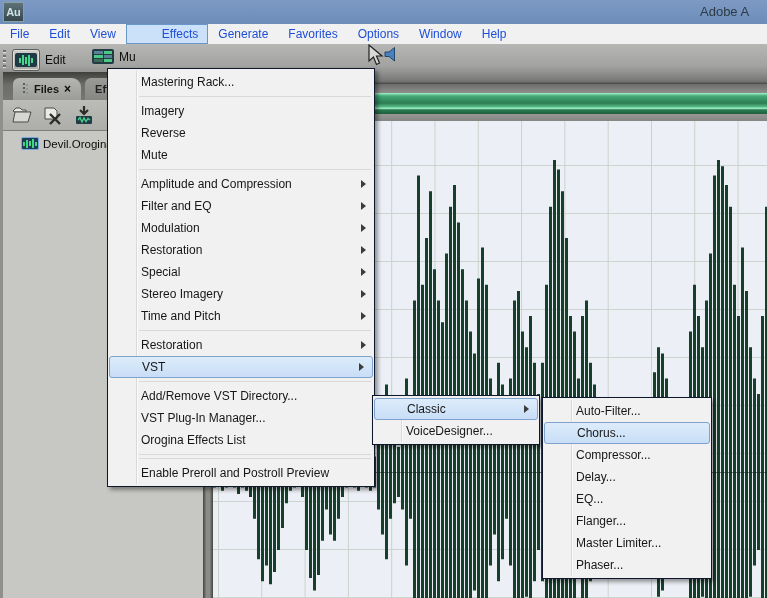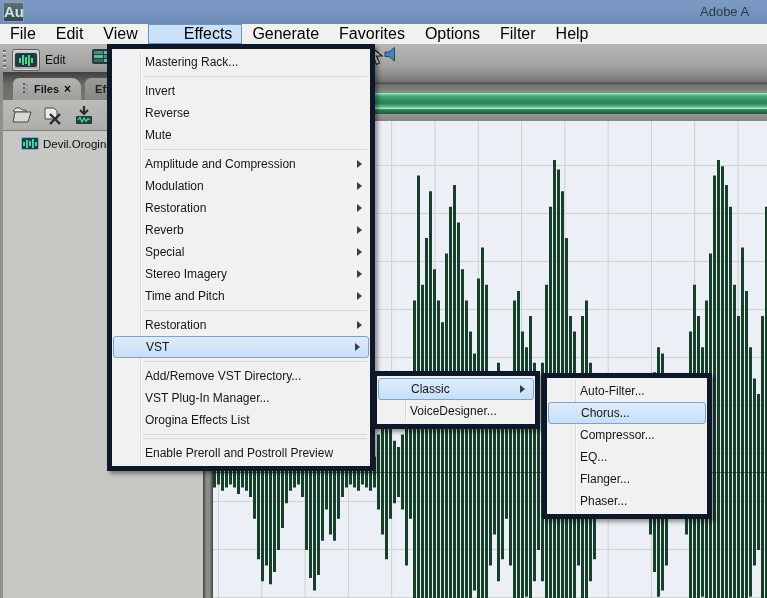--- a/index.html
+++ b/index.html
@@ -2,26 +2,26 @@
 <html><head>
 <meta charset="utf-8">
 <style>
   * { margin:0; padding:0; box-sizing:border-box; }
   html,body { width:767px; height:598px; overflow:hidden; }
   body { position:relative; font-family:"Liberation Sans", sans-serif; background:#ededed; user-select:none; }
 
   
   .titlebar { position:absolute; left:0; top:0; width:767px; height:24px; background:linear-gradient(#7d9ac4,#6c8db9); }
   .app-icon { position:absolute; left:3px; top:2px; width:21px; height:20px; background:linear-gradient(#5d7278,#36474d);
-              border:1px solid #8aa0a4; color:#cfe3e4; font-size:15px; font-weight:bold; text-align:center; line-height:18px; }
+              border:1px solid #8aa0a4; color:#cfe3e4; font-size:11px; font-weight:bold; text-align:center; line-height:18px; }
   .title-text { position:absolute; left:700px; top:4px; width:67px; color:#2c3b44; font-size:13px; white-space:nowrap; overflow:hidden; }
 
   
   .menubar { position:absolute; left:0; top:24px; width:767px; height:20px; background:#f1f1f1; display:flex; align-items:stretch; }
-  .mb-item { font-size:16px; color:#000000; padding:0 10px; line-height:20px; }
+  .mb-item { font-size:12px; color:#1d4ed8; padding:0 10px; line-height:20px; }
   .mb-item.active { background:#cbe1fa; box-shadow:inset 0 0 0 1px #6a96c8;padding-left:36px; }
 
   
   .toolbar { position:absolute; left:0; top:44px; width:767px; height:40px;
              background:linear-gradient(#b6b6b4,#a3a3a1 55%,#8f8f8d 75%,#767674 95%,#5c5c5a); border-bottom:1px solid #4e4e4c; }
   .grip-v { position:absolute; left:3px; top:6px; width:3px; height:20px;
             background:repeating-linear-gradient(to bottom,#6e6e6c 0 2px,rgba(255,255,255,.65) 2px 3px,transparent 3px 5px); }
   .tool-btn { position:absolute; top:5px; display:flex; align-items:center; gap:5px; }
   .tool-btn .label { font-size:12px; color:#0c0c0c; }
   .icon-frame { width:28px; height:22px; border:1px solid #5e5e5c; border-radius:3px;
@@ -59,21 +59,21 @@
   .overview-green { position:absolute; left:0; right:0; top:9px; height:21px;
       background:linear-gradient(#a4f4c9,#43aa76 14%,#2c7c52 48%,#57bd87 66%,#a4f4c9 73%,#2c7c52 80%,#1e5e3e 100%); }
   .wave-area { position:absolute; left:0; top:37px; width:554px; height:477px; background:#edeff6; overflow:hidden; }
   .wave-grid { position:absolute; inset:0;
       background-image:linear-gradient(to right,#c8d2ca 1px,transparent 1px),linear-gradient(to bottom,#ccd5ce 1px,transparent 1px);
       background-size:43.3px 100%,100% 48px; background-position:5px 0,0 44px; }
   .wave-svg { position:absolute; inset:0; }
   .center-line { position:absolute; left:0; top:351px; width:100%; height:1px; background:rgba(12,34,22,.55); }
 
   
-  .menu { position:absolute; background:#f1f1f1; border:5px solid #0f172a; box-shadow:3px 3px 4px rgba(0,0,0,.38); padding:2px 0; z-index:10; }
+  .menu { position:absolute; background:#f1f1f1; border:1px solid #0f172a; box-shadow:3px 3px 4px rgba(0,0,0,.38); padding:2px 0; z-index:10;margin-top:24px; }
   .menu::before { content:""; position:absolute; left:28px; top:2px; bottom:2px; width:1px; background:#d9d9d9; box-shadow:1px 0 0 #fbfbfb; }
   .menu-effects { left:107px; top:44px; width:268px; }
   .menu-vst { left:372px; top:371px; width:168px; z-index:11; }
   .menu-classic { left:542px; top:373px; width:170px; z-index:12; }
   .menu-item { position:relative; height:22px; display:flex; align-items:center; padding-left:33px; font-size:12px; color:#161616; }
   .menu-item.hl { height:22px; margin:0 1px; padding-left:32px; border:1px solid #7da2ce; border-radius:3px;
                   background:linear-gradient(#ddecfb,#c8def6); }
   .mi-arrow { position:absolute; right:8px; top:50%; margin-top:-4px; width:0; height:0;
               border-left:5px solid #3c3c3c; border-top:4px solid transparent; border-bottom:4px solid transparent; }
   .menu-sep { height:1px; background:#d9d9d9; margin:3px 3px 3px 31px; }
@@ -102,21 +102,21 @@
 </div>
 
 <div class="menubar" id="menubar">
     <div class="mb-item">File</div>
     <div class="mb-item">Edit</div>
     <div class="mb-item">View</div>
     <div class="mb-item active">Effects</div>
     <div class="mb-item">Generate</div>
     <div class="mb-item">Favorites</div>
     <div class="mb-item">Options</div>
-    <div class="mb-item">Filter</div>
+    <div class="mb-item">Window</div>
     <div class="mb-item">Help</div>
   </div>
 
 <div class="toolbar">
   <div class="grip-v"></div>
   <div class="tool-btn" style="left:12px;">
     <span class="icon-frame">
       <span class="wave-chip">
         <i style="height:5px"></i>
           <i style="height:10px"></i>
@@ -194,43 +194,43 @@
 </div>
 
 <div class="divider"></div>
 
 <div class="menu menu-effects" id="menuEffects">
     <div class="menu-item">
       <span>Mastering Rack...</span>
     </div>
     <div class="menu-sep"></div>
     <div class="menu-item">
-      <span>Invert</span>
+      <span>Imagery</span>
     </div>
     <div class="menu-item">
       <span>Reverse</span>
     </div>
     <div class="menu-item">
       <span>Mute</span>
     </div>
     <div class="menu-sep"></div>
     <div class="menu-item">
       <span>Amplitude and Compression</span>
       <span class="mi-arrow"></span>
     </div>
     <div class="menu-item">
+      <span>Filter and EQ</span>
+      <span class="mi-arrow"></span>
+    </div>
+    <div class="menu-item">
       <span>Modulation</span>
       <span class="mi-arrow"></span>
     </div>
     <div class="menu-item">
       <span>Restoration</span>
-      <span class="mi-arrow"></span>
-    </div>
-    <div class="menu-item">
-      <span>Reverb</span>
       <span class="mi-arrow"></span>
     </div>
     <div class="menu-item">
       <span>Special</span>
       <span class="mi-arrow"></span>
     </div>
     <div class="menu-item">
       <span>Stereo Imagery</span>
       <span class="mi-arrow"></span>
     </div>
@@ -276,21 +276,27 @@
     <div class="menu-item">
       <span>Auto-Filter...</span>
     </div>
     <div class="menu-item hl">
       <span>Chorus...</span>
     </div>
     <div class="menu-item">
       <span>Compressor...</span>
     </div>
     <div class="menu-item">
+      <span>Delay...</span>
+    </div>
+    <div class="menu-item">
       <span>EQ...</span>
     </div>
     <div class="menu-item">
       <span>Flanger...</span>
     </div>
     <div class="menu-item">
+      <span>Master Limiter...</span>
+    </div>
+    <div class="menu-item">
       <span>Phaser...</span>
     </div>
   </div>
 
 </body></html>

